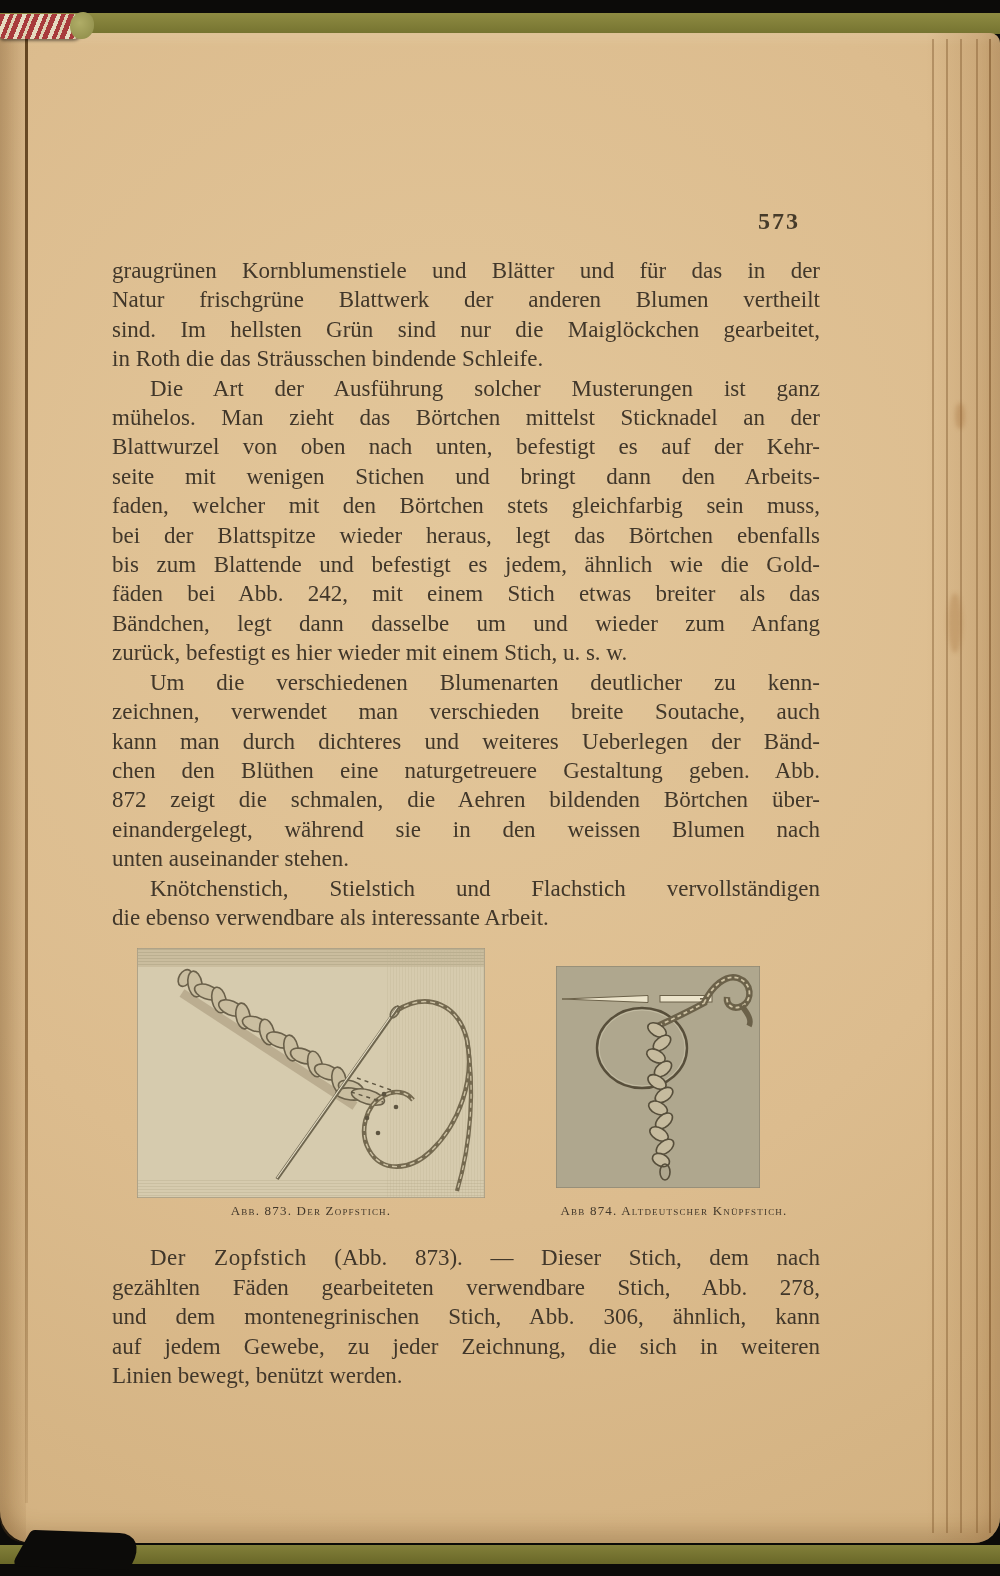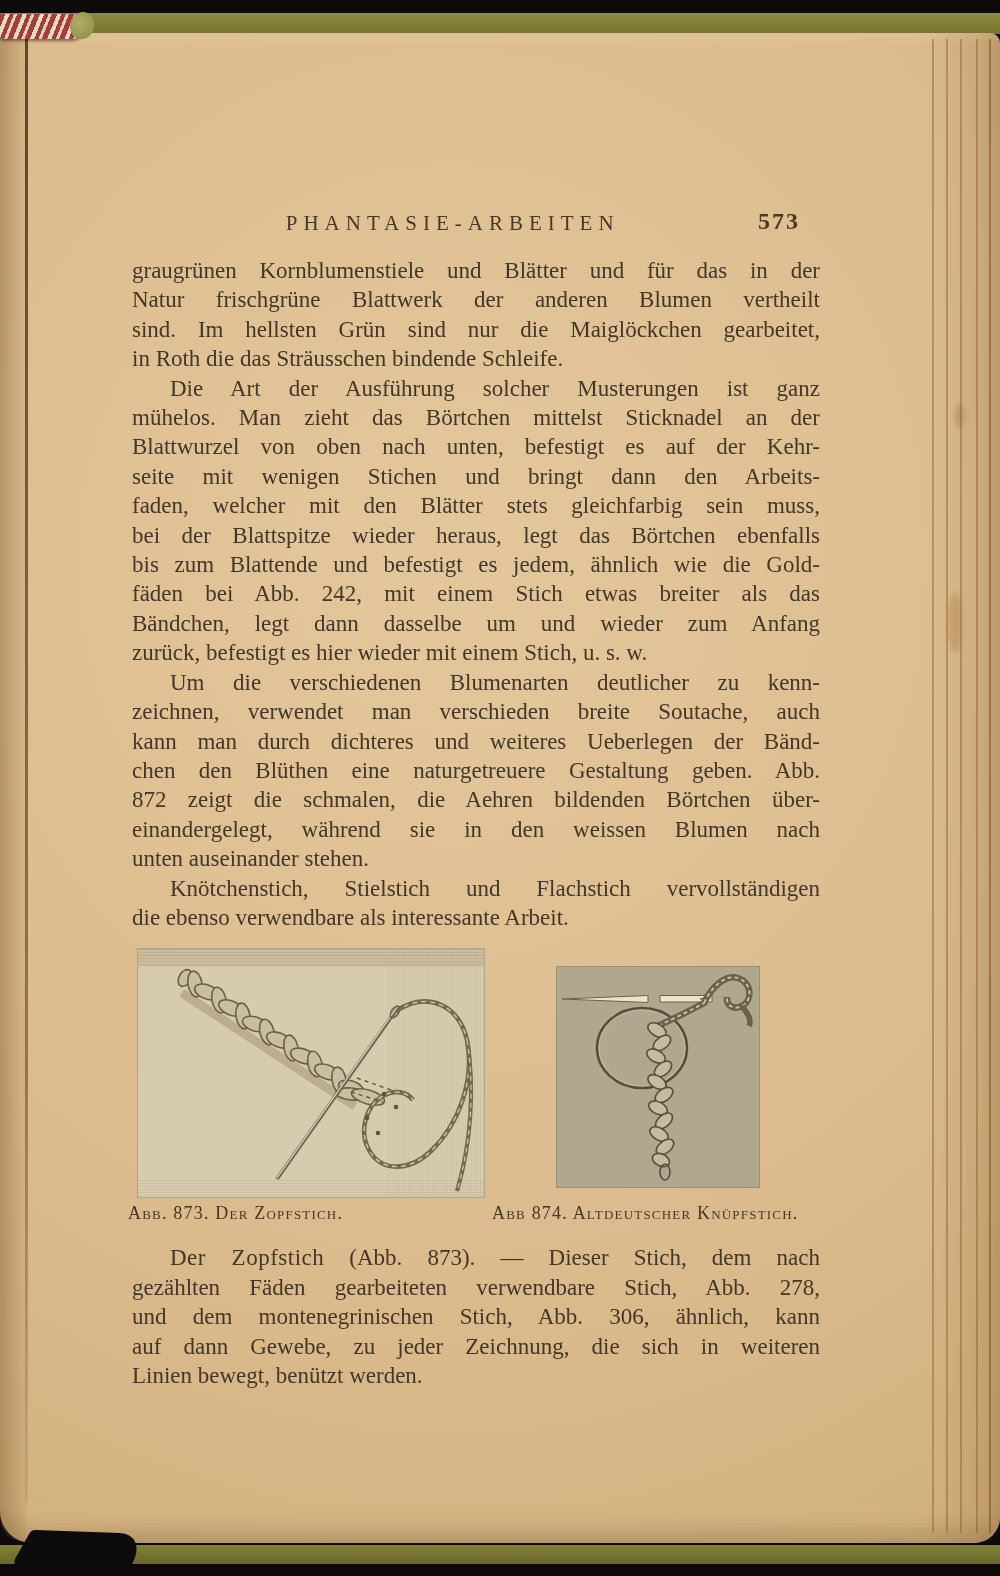--- a/index.html
+++ b/index.html
@@ -43,30 +43,30 @@
   .header-row { position:absolute; left:112px; top:175px; width:708px; height:32px; color:#463b2a; }
   .running-title { position:absolute; left:50%; transform:translateX(-54%); top:3px;
           font-size:21px; letter-spacing:6px; white-space:nowrap; }
   .page-number { position:absolute; right:20px; top:0; font-size:24px; letter-spacing:2px;font-weight:bold; }
 
   
   .body-text, .final-text { position:absolute; left:112px; width:708px;
           font-size:23px; line-height:29.4px; color:#41372a; }
   .body-text { top:223px; }
   .final-text { top:1210px; line-height:29.6px; }
-  .line { text-align:justify; text-align-last:justify; white-space:normal;margin-left:20px; }
+  .line { text-align:justify; text-align-last:justify; white-space:normal; }
   .line.last { text-align-last:left; }
   .line.indent { text-indent:38px; }
   .lead-bold { font-weight:normal; letter-spacing:.5px; }
 
   
   .fig1 { position:absolute; left:137px; top:915px; width:348px; height:250px; }
   .fig2 { position:absolute; left:556px; top:933px; width:204px; height:222px; }
-  .caption { position:absolute; top:1170px; font-size:18px; font-variant:small-caps;
-          letter-spacing:1.2px; color:#41372a; text-align:left; white-space:nowrap; }
+  .caption { position:absolute; top:1170px; font-size:13px; font-variant:small-caps;
+          letter-spacing:1.2px; color:#41372a; text-align:center; white-space:nowrap; }
   .cap1 { left:128px; width:366px; }
   .cap2 { left:492px; width:364px; }
 </style>
 </head>
 <body>
 
 <div class="stage">
 
   <div class="band-top"></div>
   <div class="band-bottom"></div>
@@ -79,34 +79,33 @@
       <div class="stack-line sl1"></div>
       <div class="stack-line sl2"></div>
       <div class="stack-line sl3"></div>
       <div class="stack-line sl4"></div>
       <div class="stack-line sl5"></div>
     </div>
     <div class="stain1"></div>
     <div class="stain2"></div>
 
     <div class="header-row">
-      <div class="running-title">PHANTASIE-ARBEITEN</div>
       <div class="page-number">573</div>
     </div>
 
     <div class="body-text" id="body-text">
         <div class="line">graugrünen Kornblumenstiele und Blätter und für das in der</div>
         <div class="line">Natur frischgrüne Blattwerk der anderen Blumen vertheilt</div>
         <div class="line">sind. Im hellsten Grün sind nur die Maiglöckchen gearbeitet,</div>
         <div class="line last">in Roth die das Sträusschen bindende Schleife.</div>
         <div class="line indent">Die Art der Ausführung solcher Musterungen ist ganz</div>
         <div class="line">mühelos. Man zieht das Börtchen mittelst Sticknadel an der</div>
         <div class="line">Blattwurzel von oben nach unten, befestigt es auf der Kehr-</div>
         <div class="line">seite mit wenigen Stichen und bringt dann den Arbeits-</div>
-        <div class="line">faden, welcher mit den Blätter stets gleichfarbig sein muss,</div>
+        <div class="line">faden, welcher mit den Börtchen stets gleichfarbig sein muss,</div>
         <div class="line">bei der Blattspitze wieder heraus, legt das Börtchen ebenfalls</div>
         <div class="line">bis zum Blattende und befestigt es jedem, ähnlich wie die Gold-</div>
         <div class="line">fäden bei Abb. 242, mit einem Stich etwas breiter als das</div>
         <div class="line">Bändchen, legt dann dasselbe um und wieder zum Anfang</div>
         <div class="line last">zurück, befestigt es hier wieder mit einem Stich, u. s. w.</div>
         <div class="line indent">Um die verschiedenen Blumenarten deutlicher zu kenn-</div>
         <div class="line">zeichnen, verwendet man verschieden breite Soutache, auch</div>
         <div class="line">kann man durch dichteres und weiteres Ueberlegen der Bänd-</div>
         <div class="line">chen den Blüthen eine naturgetreuere Gestaltung geben.  Abb.</div>
         <div class="line">872 zeigt die schmalen, die Aehren bildenden Börtchen über-</div>
@@ -221,20 +220,20 @@
       </svg>
     </div>
 
     <div class="caption cap1">Abb. 873. Der Zopfstich.</div>
     <div class="caption cap2">Abb 874. Altdeutscher Knüpfstich.</div>
 
     <div class="final-text" id="final-text">
         <div class="line indent"><span class="lead-bold">Der Zopfstich</span> (Abb. 873). — Dieser Stich, dem nach</div>
         <div class="line">gezählten Fäden gearbeiteten verwendbare Stich, Abb. 278,</div>
         <div class="line">und dem montenegrinischen Stich, Abb. 306, ähnlich, kann</div>
-        <div class="line">auf dann Gewebe, zu jeder Zeichnung, die sich in weiteren</div>
+        <div class="line">auf jedem Gewebe, zu jeder Zeichnung, die sich in weiteren</div>
         <div class="line last">Linien bewegt, benützt werden.</div>
       </div>
   </div>
 
   <div class="endband"></div>
   <div class="endband-knot"></div>
 </div>
 
 </body></html>

